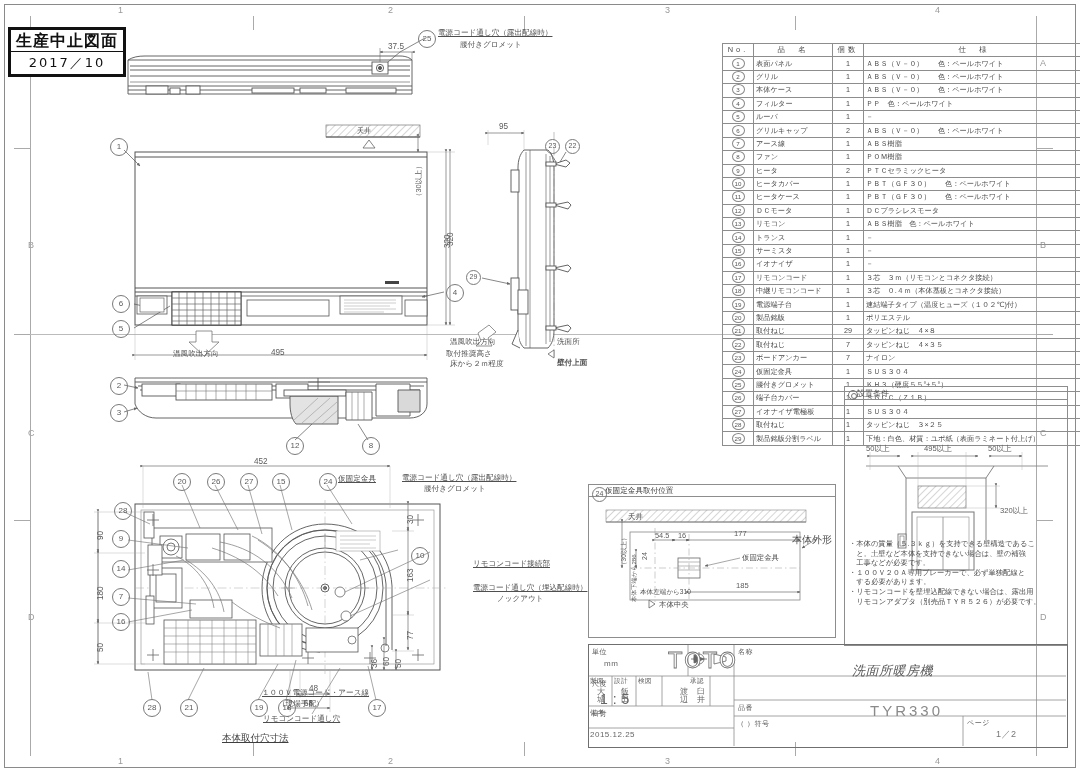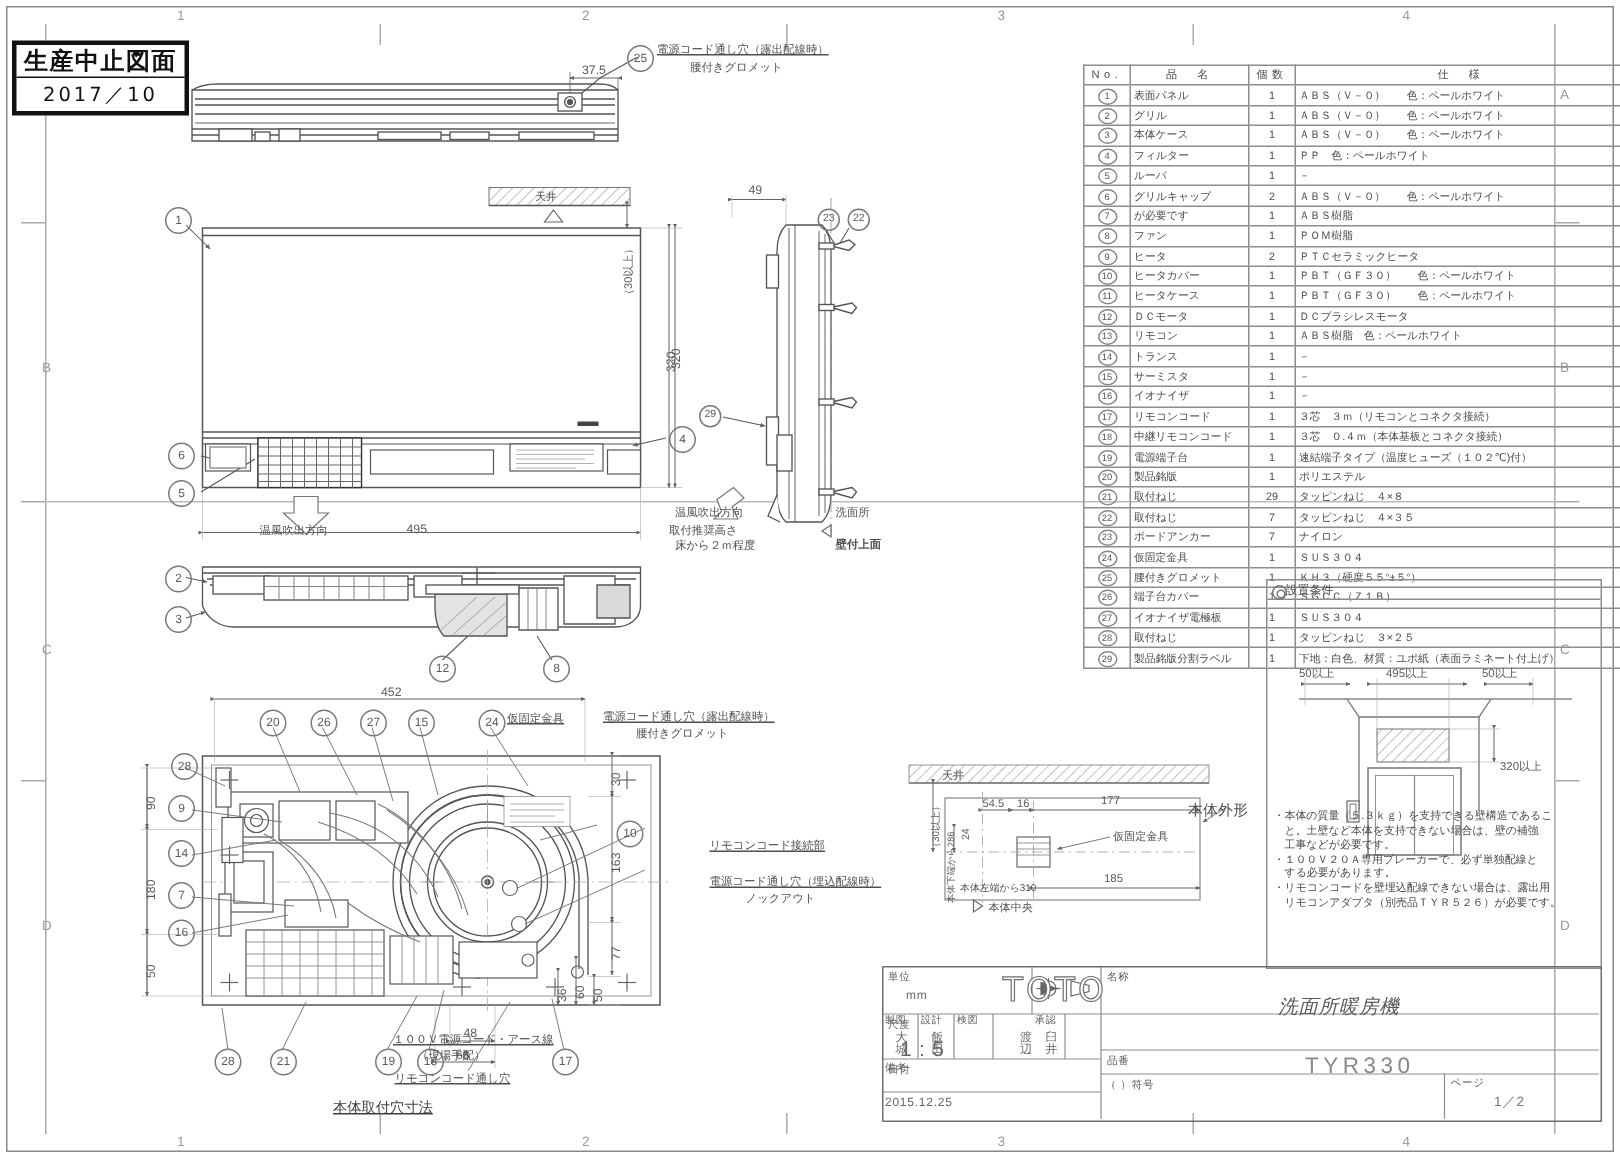--- a/index.html
+++ b/index.html
@@ -584,21 +584,21 @@
   <div class="balloon" style="left:110px;top:138px;">1</div>
   <div class="balloon" style="left:446px;top:284px;">4</div>
   <div class="balloon" style="left:112px;top:320px;">5</div>
   <div class="balloon" style="left:112px;top:295px;">6</div>
   <div class="dimv" style="left:446px;top:246px;">320</div>
   <div class="dimv" style="left:414px;top:200px;font-size:7.4px;">（30以上）</div>
   <div class="dim" style="left:271px;top:348px;">495</div>
   <div class="note" style="left:357px;top:126px;font-size:7px;">天井</div>
   <div class="note" style="left:173px;top:349px;">温風吹出方向</div>
 
-  <div class="dim" style="left:499px;top:122px;">49</div>
+  <div class="dim" style="left:499px;top:122px;">95</div>
   <div class="dimv" style="left:443px;top:248px;">320</div>
   <div class="balloon sm" style="left:545px;top:139px;">23</div>
   <div class="balloon sm" style="left:565px;top:139px;">22</div>
   <div class="balloon sm" style="left:466px;top:270px;">29</div>
   <div class="note" style="left:450px;top:337px;">温風吹出方向</div>
   <div class="note" style="left:446px;top:349px;">取付推奨高さ</div>
   <div class="note" style="left:450px;top:359px;">床から２ｍ程度</div>
   <div class="note" style="left:557px;top:337px;">洗面所</div>
   <div class="note" style="left:557px;top:358px;font-weight:bold;">壁付上面</div>
 
@@ -690,21 +690,21 @@
             <td class="c-sp">－</td>
           </tr>
           <tr>
             <td class="c-no"><span class="circnum">6</span></td>
             <td class="c-nm">グリルキャップ</td>
             <td class="c-qt">2</td>
             <td class="c-sp">ＡＢＳ（Ｖ－０）　　色：ペールホワイト</td>
           </tr>
           <tr>
             <td class="c-no"><span class="circnum">7</span></td>
-            <td class="c-nm">が必要です</td>
+            <td class="c-nm">アース線</td>
             <td class="c-qt">1</td>
             <td class="c-sp">ＡＢＳ樹脂</td>
           </tr>
           <tr>
             <td class="c-no"><span class="circnum">8</span></td>
             <td class="c-nm">ファン</td>
             <td class="c-qt">1</td>
             <td class="c-sp">ＰＯＭ樹脂</td>
           </tr>
           <tr>
@@ -850,20 +850,26 @@
       <p>　する必要があります。</p>
       <p>・リモコンコードを壁埋込配線できない場合は、露出用</p>
       <p>　リモコンアダプタ（別売品ＴＹＲ５２６）が必要です。</p>
     </div>
   </div>
   <div class="dim" style="left:866px;top:444px;font-size:7.6px;">50以上</div>
   <div class="dim" style="left:924px;top:444px;font-size:7.6px;">495以上</div>
   <div class="dim" style="left:988px;top:444px;font-size:7.6px;">50以上</div>
   <div class="dim" style="left:1000px;top:506px;font-size:7.6px;">320以上</div>
 
+  <div id="det24">
+    <div class="hdr">
+      <span class="balloon sm cn">24</span>
+      <span>仮固定金具取付位置</span>
+    </div>
+  </div>
   <div class="note" style="left:628px;top:512px;font-size:7.4px;">天井</div>
   <div class="dim" style="left:655px;top:531px;font-size:7.4px;">54.5</div>
   <div class="dim" style="left:678px;top:531px;font-size:7.4px;">16</div>
   <div class="dim" style="left:734px;top:529px;font-size:7.6px;">177</div>
   <div class="dim" style="left:736px;top:581px;font-size:7.6px;">185</div>
   <div class="dimv" style="left:641px;top:560px;font-size:7px;">24</div>
   <div class="dimv" style="left:620px;top:568px;font-size:6.6px;">（30以上）</div>
   <div class="dimv" style="left:630px;top:602px;font-size:6.2px;">本体下端から286</div>
   <div class="note" style="left:742px;top:553px;font-size:7.4px;">仮固定金具</div>
   <div class="note" style="left:792px;top:533px;font-size:10px;">本体外形</div>

